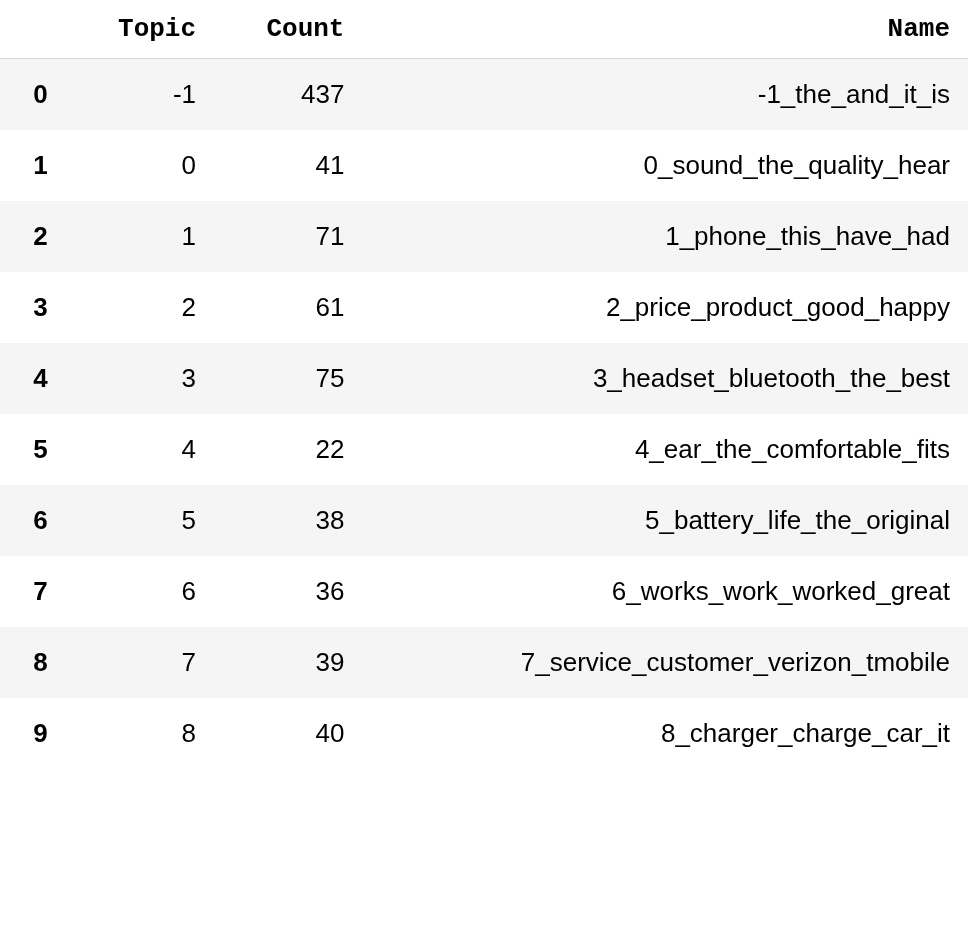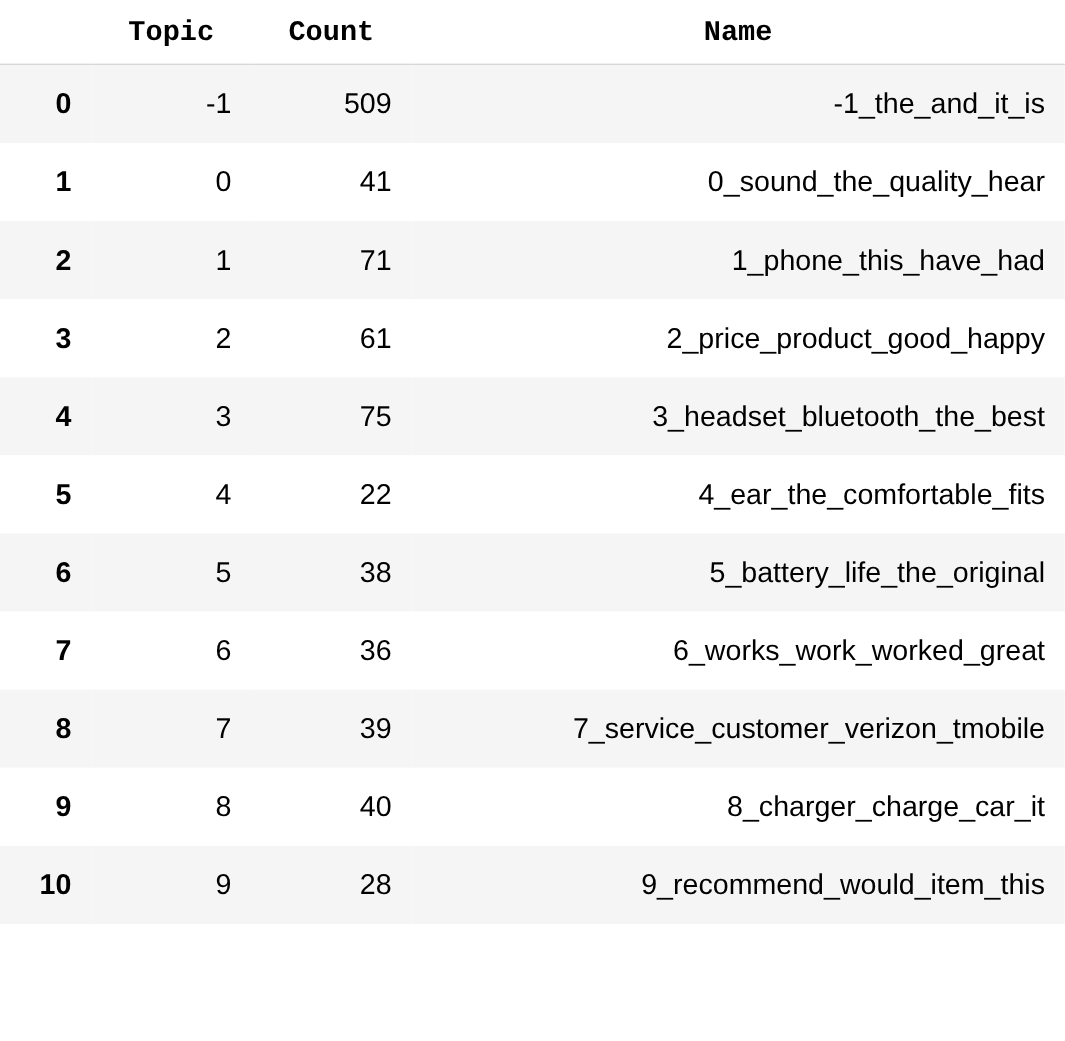--- a/index.html
+++ b/index.html
@@ -7,20 +7,21 @@
       padding: 0;
       background: white;
       font-family: -apple-system, BlinkMacSystemFont, "Segoe UI", Helvetica, Arial, sans-serif;
     }
     .dataframe {
       border-collapse: collapse;
       width: 968px;
       font-size: 26px;
     }
     .dataframe thead th {
+      text-align: right;
       font-family: "Courier New", Courier, monospace;
       font-weight: bold;
       padding: 14px 18px;
       border-bottom: 1px solid #d7d7d7;
       color: #000;
     }
     .dataframe thead th.index-col {
       text-align: left;
     }
     .dataframe tbody th {
@@ -52,21 +53,21 @@
       <th class="index-col"></th>
       <th>Topic</th>
       <th>Count</th>
       <th>Name</th>
     </tr>
   </thead>
   <tbody>
     <tr>
       <th>0</th>
       <td>-1</td>
-      <td>509</td>
+      <td>437</td>
       <td>-1_the_and_it_is</td>
     </tr>
     <tr>
       <th>1</th>
       <td>0</td>
       <td>41</td>
       <td>0_sound_the_quality_hear</td>
     </tr>
     <tr>
       <th>2</th>
@@ -109,20 +110,14 @@
       <td>7</td>
       <td>39</td>
       <td>7_service_customer_verizon_tmobile</td>
     </tr>
     <tr>
       <th>9</th>
       <td>8</td>
       <td>40</td>
       <td>8_charger_charge_car_it</td>
     </tr>
-    <tr>
-      <th>10</th>
-      <td>9</td>
-      <td>28</td>
-      <td>9_recommend_would_item_this</td>
-    </tr>
   </tbody>
 </table>
 
 </body></html>

